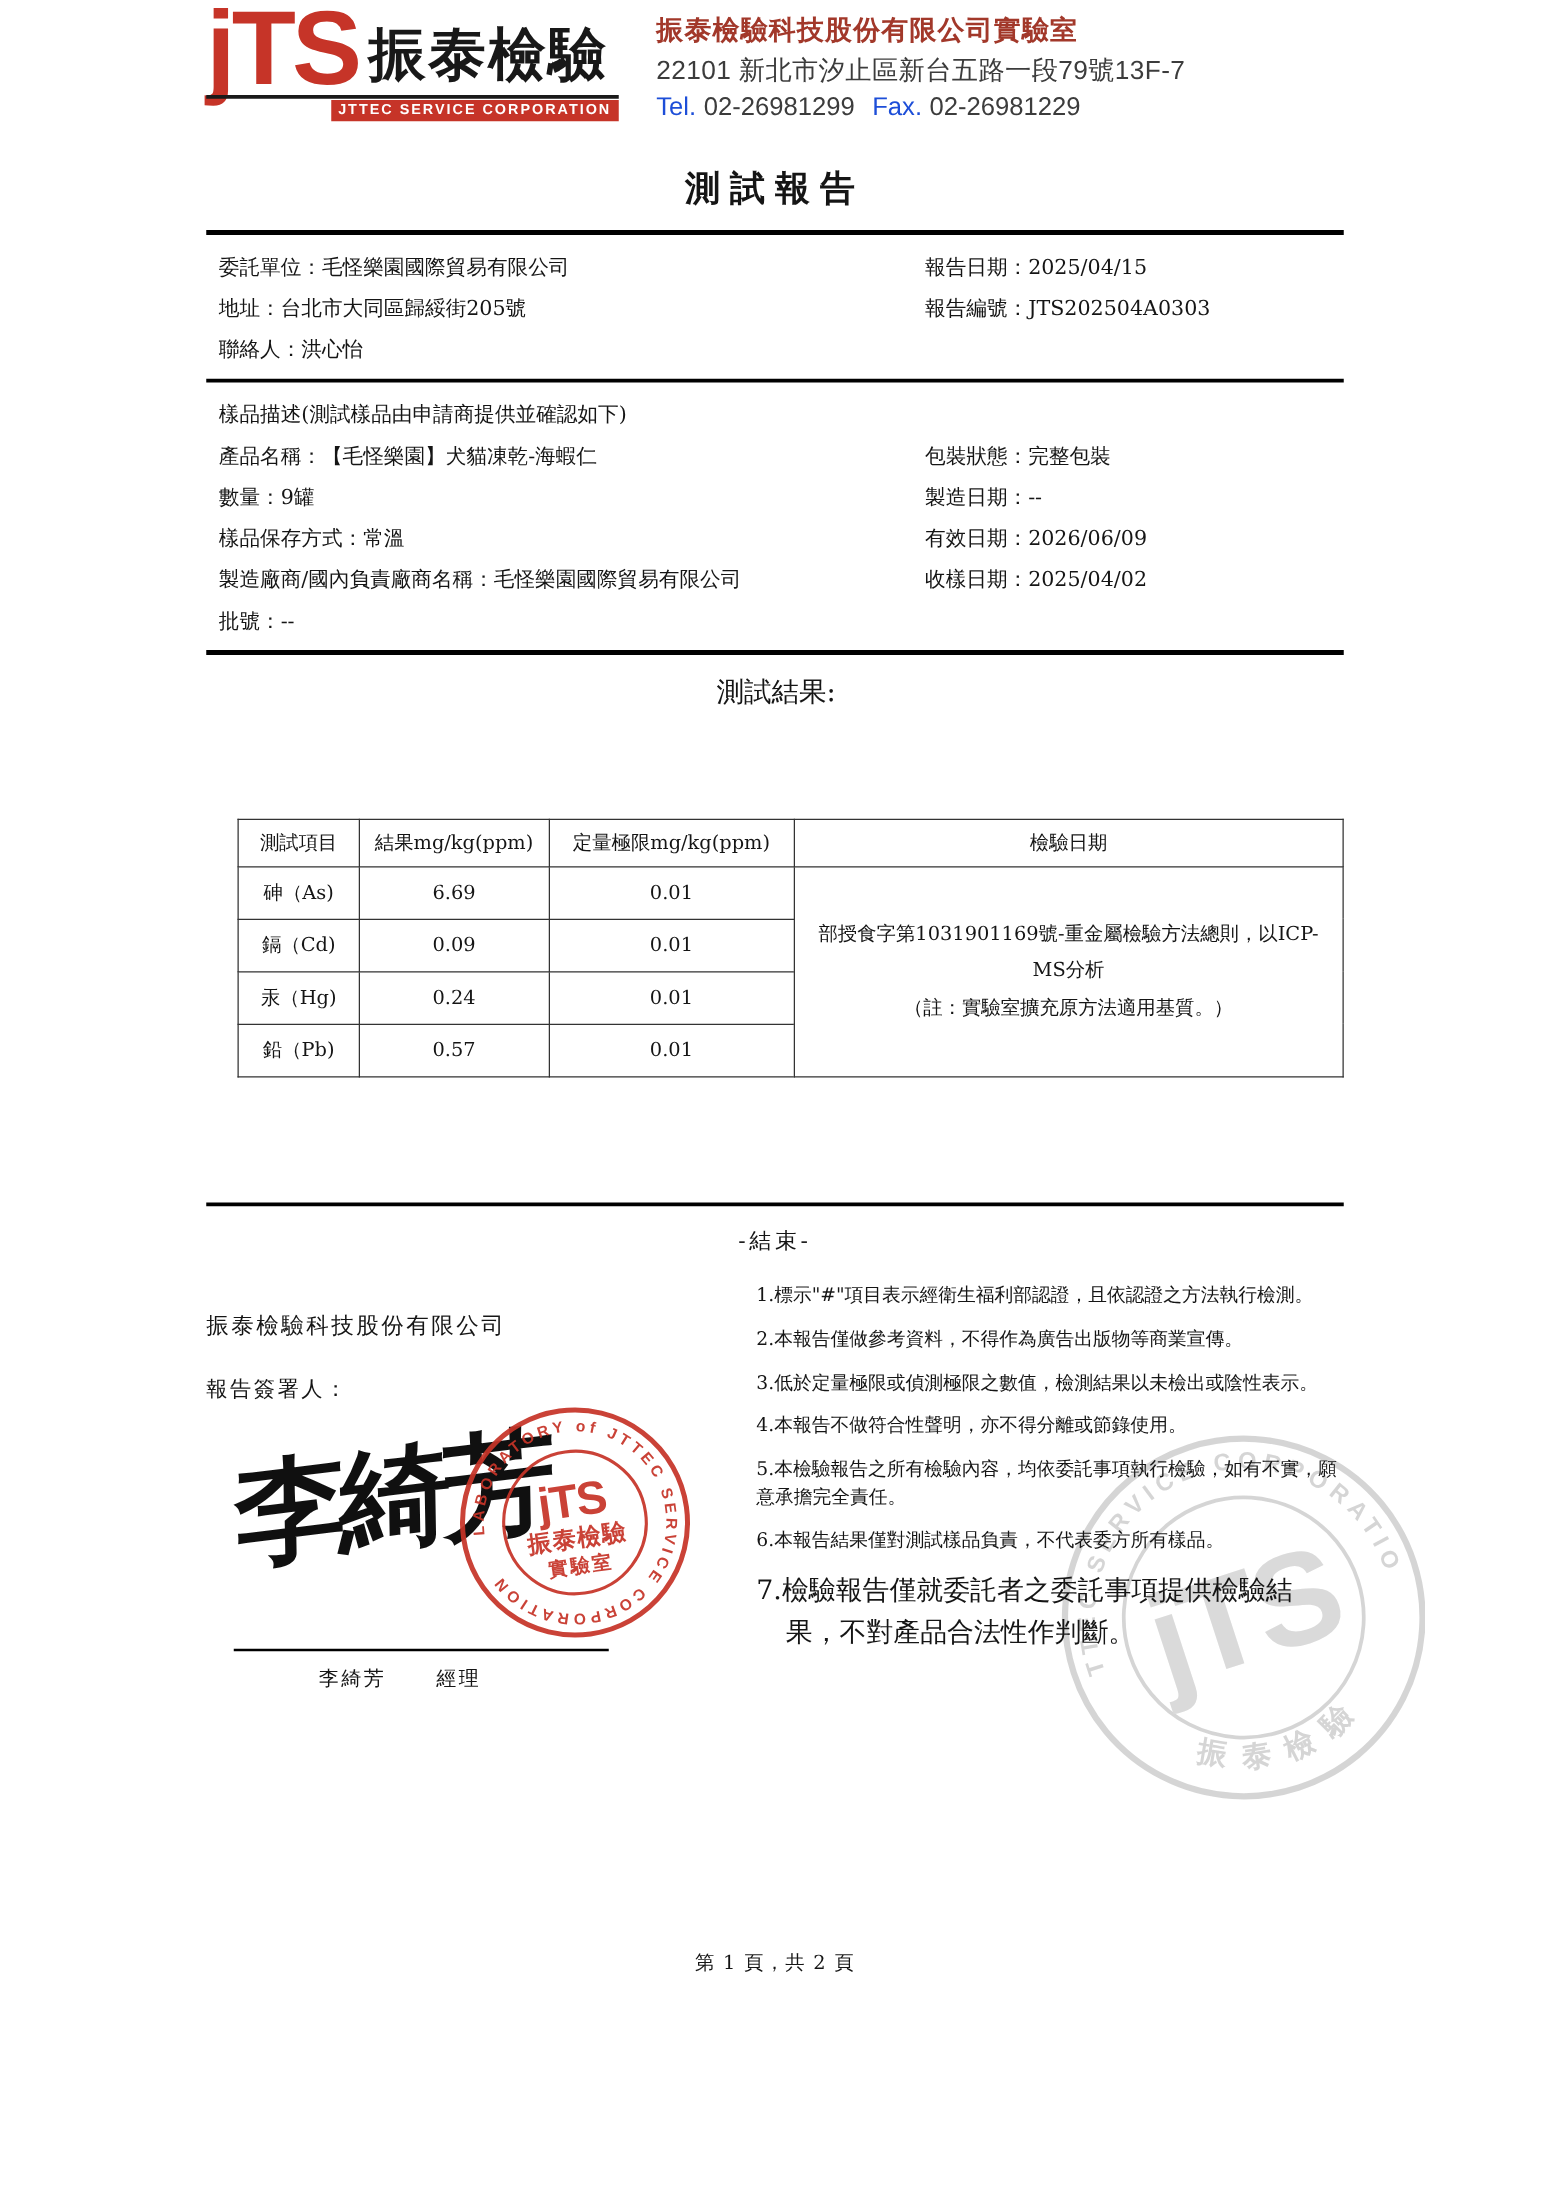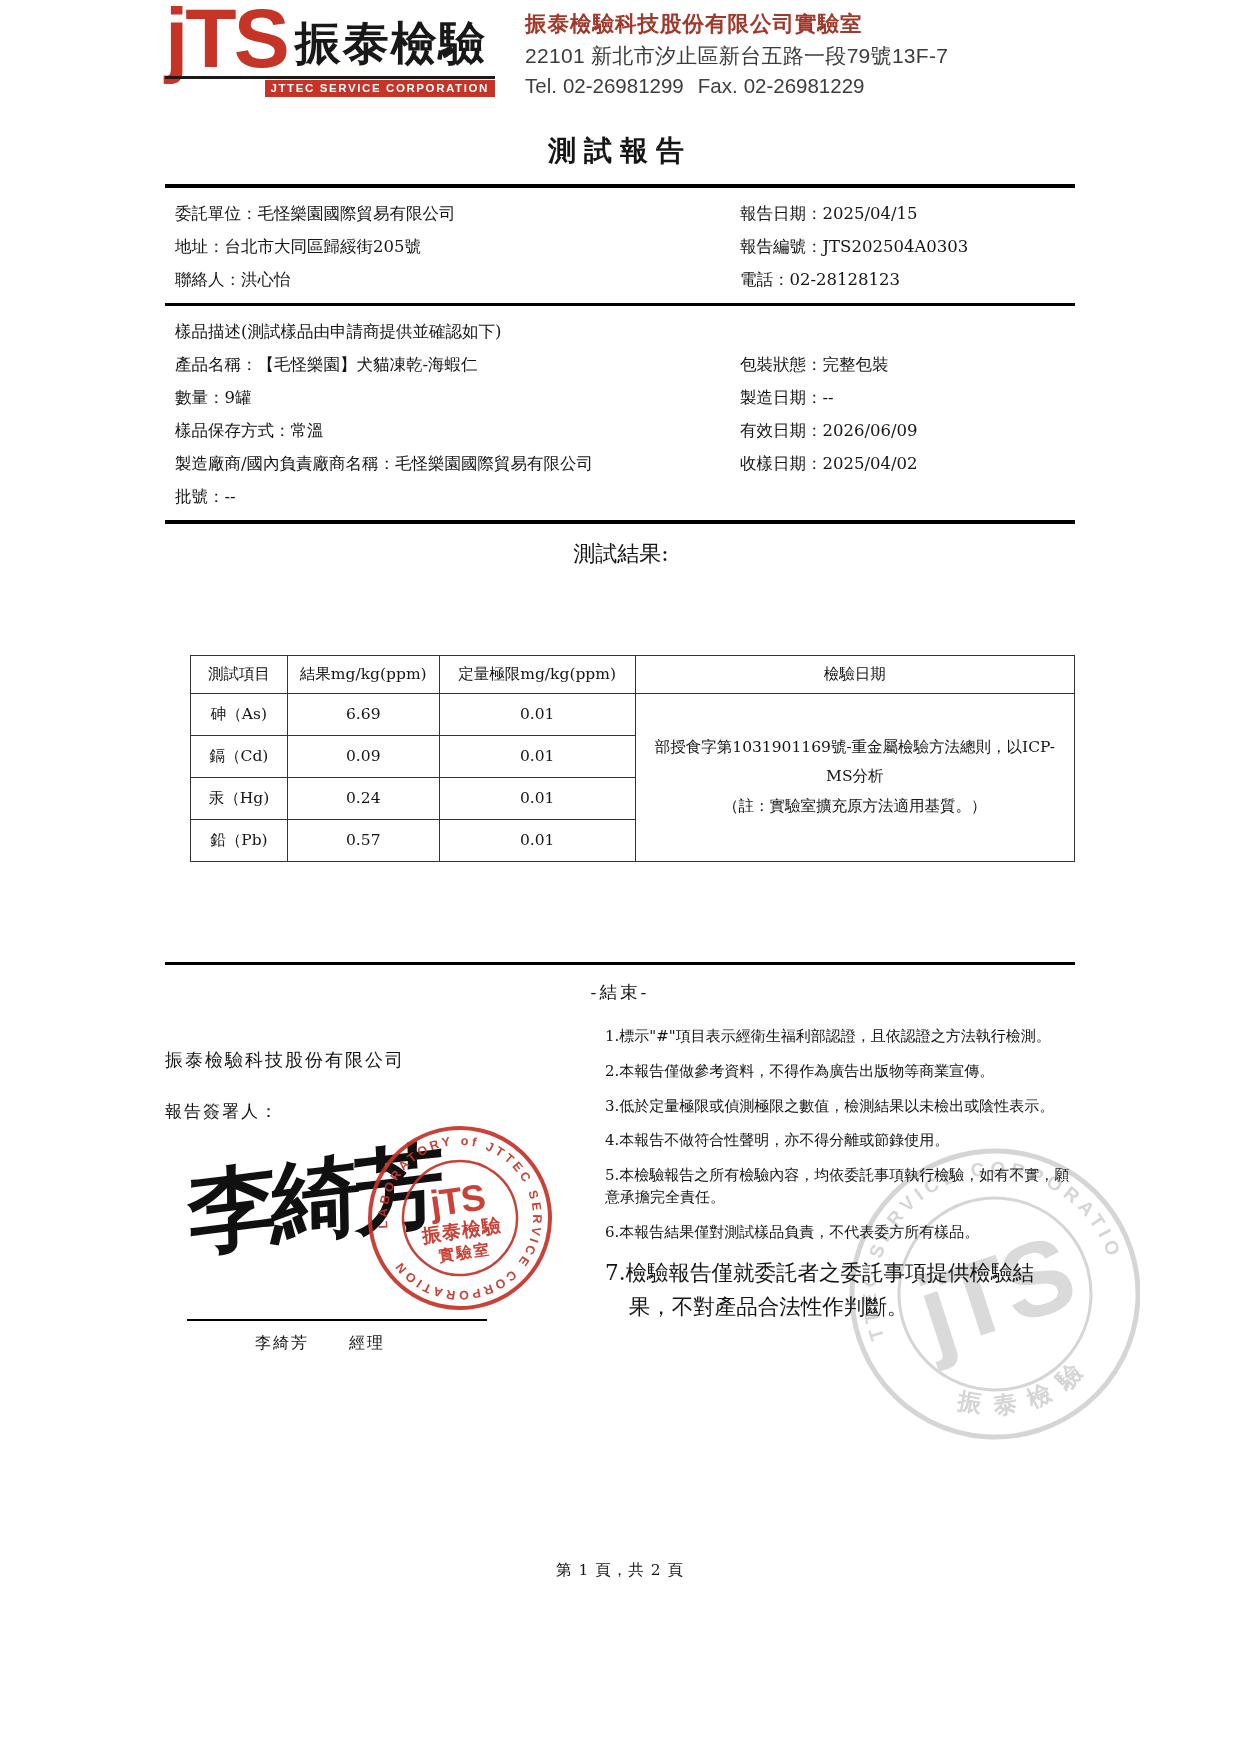--- a/index.html
+++ b/index.html
@@ -27,21 +27,21 @@
   .logo-underline { border-top:3px solid #1a1a1a; margin-top:3px; width:100%; }
   .logo-sub {
     align-self:flex-end; background:#C63428; color:#fff; margin-top:1px;
     font-family:"Liberation Sans",sans-serif; font-weight:700;
     font-size:11.5px; letter-spacing:1.6px; padding:2px 6px 3px 6px;
   }
   .header-contact { margin-left:30px; padding-top:5px; font-family:"Liberation Sans",sans-serif; }
   .hc-company { color:#A2382A; font-weight:700; font-size:21.5px; letter-spacing:1px; }
   .hc-address { color:#3c3c3c; font-size:21px; margin-top:4px; letter-spacing:0.3px; }
   .hc-phone { font-size:20.5px; margin-top:4px; color:#3c3c3c; }
-  .hc-phone .red { color:#404040; margin-right:6px; }
+  .hc-phone .red { color:#1d4ed8; margin-right:6px; }
   .hc-phone .gap { margin-left:14px; }
 
   
   .title { text-align:center; font-size:28px; font-weight:700; letter-spacing:8px; margin:24px 0 14px 0; }
   .rule { height:3.5px; background:#000; }
 
   
   .info-section { padding:9px 10px 7px 10px; }
   .info-row { display:flex; font-size:16.5px; line-height:33px; }
   .info-left { flex:0 0 565px; }
@@ -115,21 +115,20 @@
     <div class="info-row">
       <div class="info-left"><span>委託單位：</span><span>毛怪樂園國際貿易有限公司</span></div>
       <div class="info-right"><span>報告日期：</span><span>2025/04/15</span></div>
     </div>
     <div class="info-row">
       <div class="info-left"><span>地址：</span><span>台北市大同區歸綏街205號</span></div>
       <div class="info-right"><span>報告編號：</span><span>JTS202504A0303</span></div>
     </div>
     <div class="info-row">
       <div class="info-left"><span>聯絡人：</span><span>洪心怡</span></div>
-      <div class="info-right"><span>電話：</span><span>02-28128123</span></div>
     </div>
   </div>
   <div class="rule"></div>
 
   <div class="info-section">
     <div class="sample-heading">樣品描述(測試樣品由申請商提供並確認如下)</div>
     <div class="info-row">
       <div class="info-left"><span>產品名稱：</span><span>【毛怪樂園】犬貓凍乾-海蝦仁</span></div>
       <div class="info-right"><span>包裝狀態：</span><span>完整包裝</span></div>
     </div>

